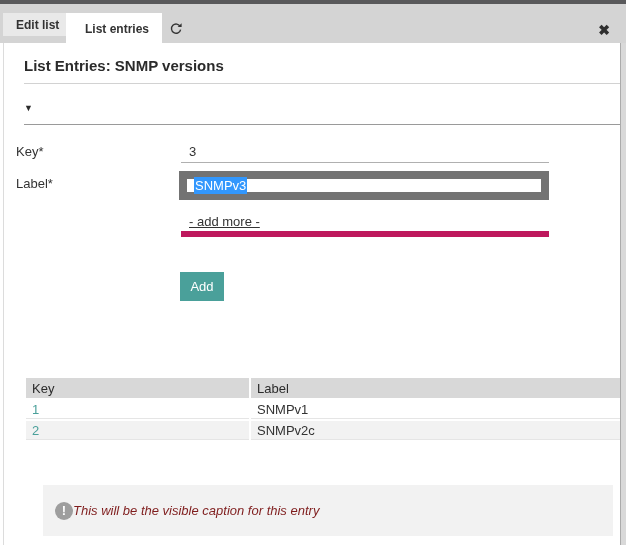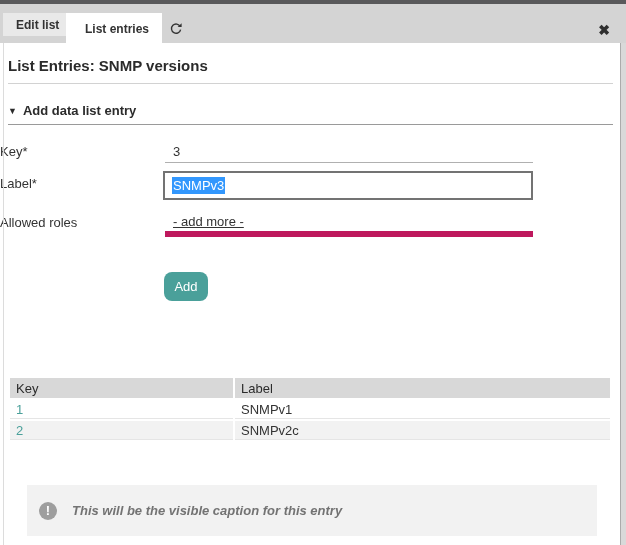--- a/index.html
+++ b/index.html
@@ -36,21 +36,21 @@
     font-size: 14px; font-weight: bold; color: #2f2f2f;
     display: flex; align-items: center; justify-content: center; cursor: pointer;
   }
 
   
   .left-edge { position: absolute; left: 3px; top: 43px; width: 1px; height: 502px; background: #dcdcdc; }
   .scrollbar { position: absolute; left: 620px; top: 43px; width: 6px; height: 502px;
                background: #d9d9d9; border-left: 1px solid #ababab; }
 
   
-  .content { position: absolute; left: 0; top: 43px; width: 500px; height: 502px; background: #fff; }
+  .content { position: absolute; left: 16px; top: 43px; width: 500px; height: 502px; background: #fff; }
   .page-title {
     position: absolute; left: 8px; top: 14px;
     font-size: 15px; font-weight: bold; color: #2b2b2b;
   }
   .title-rule { position: absolute; left: 8px; top: 40px; width: 605px; height: 1px; background: #d2d2d2; }
 
   .section-head {
     position: absolute; left: 8px; top: 60px;
     font-size: 13px; font-weight: bold; color: #2b2b2b;
     display: flex; align-items: center; gap: 6px; cursor: pointer;
@@ -67,34 +67,34 @@
   .lbl-label { top: 133px; }
   .lbl-roles { top: 172px; }
 
   .key-control {
     position: absolute; left: 165px; top: 97px; width: 368px; height: 23px;
     border-bottom: 1px solid #b0b0b0;
     font-size: 13px; color: #333; padding: 4px 0 0 8px;
   }
   .label-control {
     position: absolute; left: 163px; top: 128px; width: 370px; height: 29px;
-    border: 2px solid #737373; background: #fff;
+    border: 8px solid #737373; background: #fff;
     display: flex; align-items: center; padding-left: 7px;
     font-size: 13px;
   }
   .selected-text { background: #3297fd; color: #ffffff; padding: 1px 1px; }
   .roles-control {
     position: absolute; left: 165px; top: 169px; width: 368px; height: 25px;
     border-bottom: 6px solid #be185d;
     font-size: 13px; color: #333; padding: 2px 0 0 8px; cursor: pointer; text-decoration: underline;
   }
 
   .add-btn {
     position: absolute; left: 164px; top: 229px; width: 44px; height: 29px;
-    background: #4aa09a; color: #ffffff; border: none; border-radius: 8px;
+    background: #4aa09a; color: #ffffff; border: none; border-radius: 0;
     font-family: "Liberation Sans", sans-serif;
     font-size: 13px; cursor: pointer;
   }
 
   
   .entries-table {
     position: absolute; left: 8px; top: 333px; width: 604px;
     border-collapse: separate; border-spacing: 2px;
     font-size: 13px;
   }
@@ -113,22 +113,22 @@
     background: #f2f2f2; display: flex; align-items: center;
   }
   .info-icon {
     width: 18px; height: 18px; border-radius: 50%;
     background: #9e9e9e; color: #ffffff;
     font-size: 13px; font-weight: bold;
     display: flex; align-items: center; justify-content: center;
     margin-left: 12px; flex: none;
   }
   .info-text {
-    margin-left: 15px; font-size: 13px; font-style: italic; font-weight: bold;
-    color: #737373;
+    font-size: 13px; font-style: italic; font-weight: normal;
+    color: #7f1d1d;
   }
 </style>
 </head>
 <body>
 
 <div class="window">
 
   <div class="top-strip"></div>
 
   <div class="tab-bar">
@@ -149,33 +149,31 @@
     </div>
   </div>
 
   <div class="content">
 
     <div class="page-title">List Entries: SNMP versions</div>
     <div class="title-rule"></div>
 
     <div class="section-head">
       <span class="caret">▼</span>
-      <span>Add data list entry</span>
     </div>
     <div class="section-rule"></div>
 
     <div class="form-label lbl-key">Key*</div>
     <div class="key-control">3</div>
 
     <div class="form-label lbl-label">Label*</div>
     <div class="label-control">
       <span class="selected-text">SNMPv3</span>
     </div>
 
-    <div class="form-label lbl-roles">Allowed roles</div>
     <div class="roles-control">- add more -</div>
 
     <button class="add-btn">Add</button>
 
     <table class="entries-table">
       <thead>
         <tr>
           <th class="col-key">Key</th>
           <th>Label</th>
         </tr>

